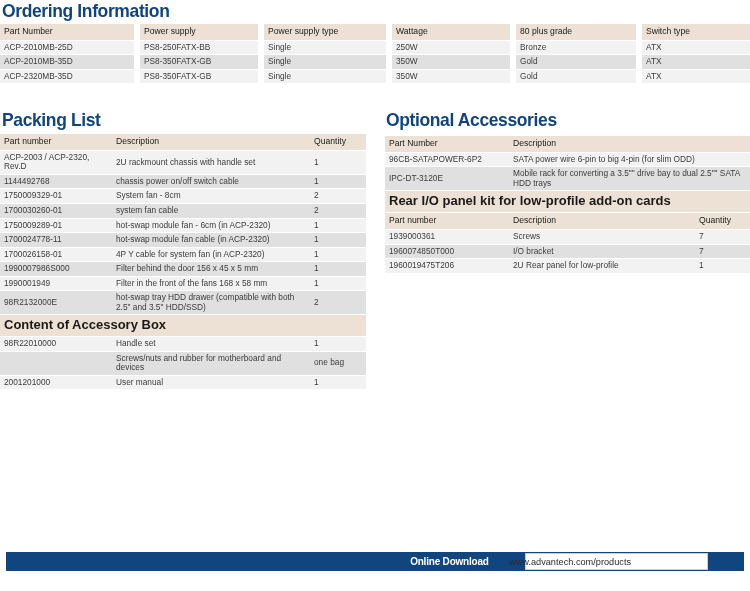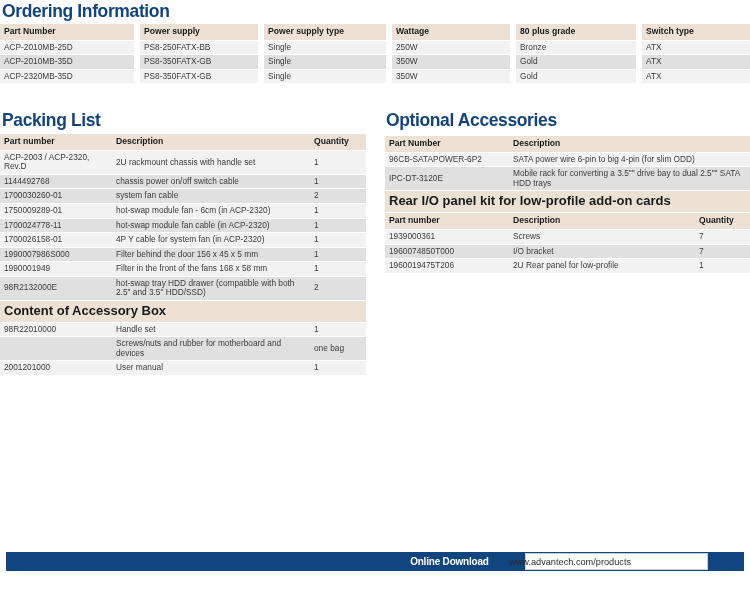--- a/index.html
+++ b/index.html
@@ -48,21 +48,21 @@
     padding: 2px 4px 2px 4px;
     vertical-align: middle;
     text-align: left;
     font-weight: normal;
     color: #3b3b3b;
     border-bottom: 1px solid #ffffff;
   }
   .tbl th {
     background: #ece1d4;
     color: #1a1a1a;
-    font-weight: bold;
+    font-weight: normal;
     font-size: 8.6px;
     padding-top: 3px;
     padding-bottom: 3px;
   }
   .tbl tr.odd td { background: #f2f2f2; }
   .tbl tr.even td { background: #e0e0e0; margin-top: 15px; }
   .tbl tr.subhead td {
     background: #ece1d4;
     color: #1a1a1a;
     font-weight: bold;
@@ -219,20 +219,25 @@
       <tr class="odd">
         <td>ACP-2003 / ACP-2320, Rev.D</td>
         <td>2U rackmount chassis with handle set</td>
         <td>1</td>
       </tr>
       <tr class="even">
         <td>1144492768</td>
         <td>chassis power on/off switch cable</td>
         <td>1</td>
       </tr>
+      <tr class="odd">
+        <td>1750009329-01</td>
+        <td>System fan - 8cm</td>
+        <td>2</td>
+      </tr>
       <tr class="even">
         <td>1700030260-01</td>
         <td>system fan cable</td>
         <td>2</td>
       </tr>
       <tr class="odd">
         <td>1750009289-01</td>
         <td>hot-swap module fan - 6cm (in ACP-2320)</td>
         <td>1</td>
       </tr>

